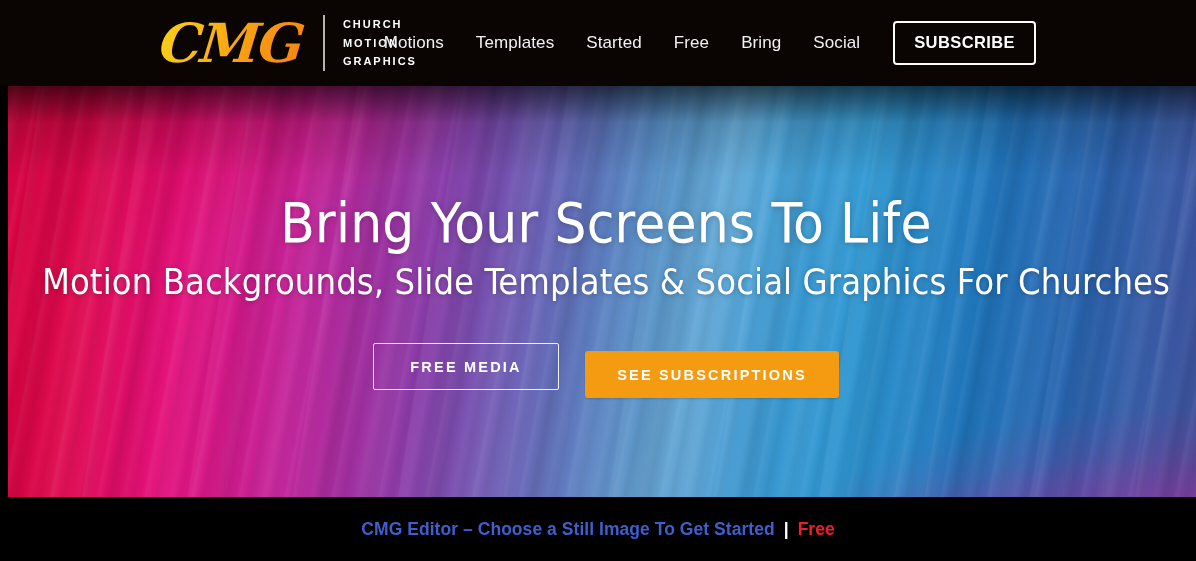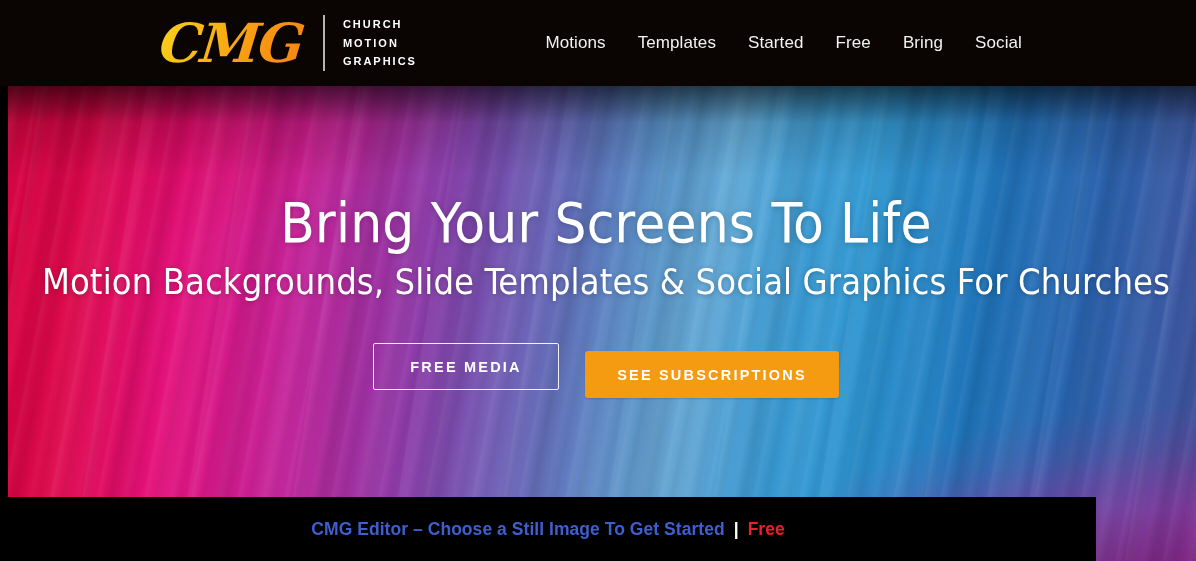--- a/index.html
+++ b/index.html
@@ -184,21 +184,21 @@
   .btn-solid{
     width:254px; height:47px;
     border:none; border-radius:3px;
     background:#f59b11;
     box-shadow:0 1px 2px rgba(0,0,0,.18);
     margin-top:16px;
   }
 
   
   .bottombar{
-    position:absolute; left:0; top:497px; width:1096px; height:64px;
+    position:absolute; left:0; top:497px; width:1196px; height:64px;
     background:#000000;
     display:flex; align-items:center; justify-content:center;
     z-index:20;
   }
   .bb-inner{ display:flex; align-items:baseline; gap:0; }
   .bb-link{
     color:#3f5fcf; text-decoration:none;
     font-size:17.5px; font-weight:700; letter-spacing:.05px;
     white-space:nowrap;
   }
@@ -228,20 +228,21 @@
       </span>
     </div>
 
     <nav class="nav">
       <a href="#">Motions</a>
       <a href="#">Templates</a>
       <a href="#">Started</a>
       <a href="#">Free</a>
       <a href="#">Bring</a>
       <a href="#">Social</a>
+      <button class="subscribe">SUBSCRIBE</button>
     </nav>
 
   </div>
 
   <div class="hero">
     <div class="bg-base"></div>
     <div class="bg-corner-tl"></div>
     <div class="bg-corner-br"></div>
     <div class="bg-shaft"></div>
     <div class="bg-streaks"></div>

